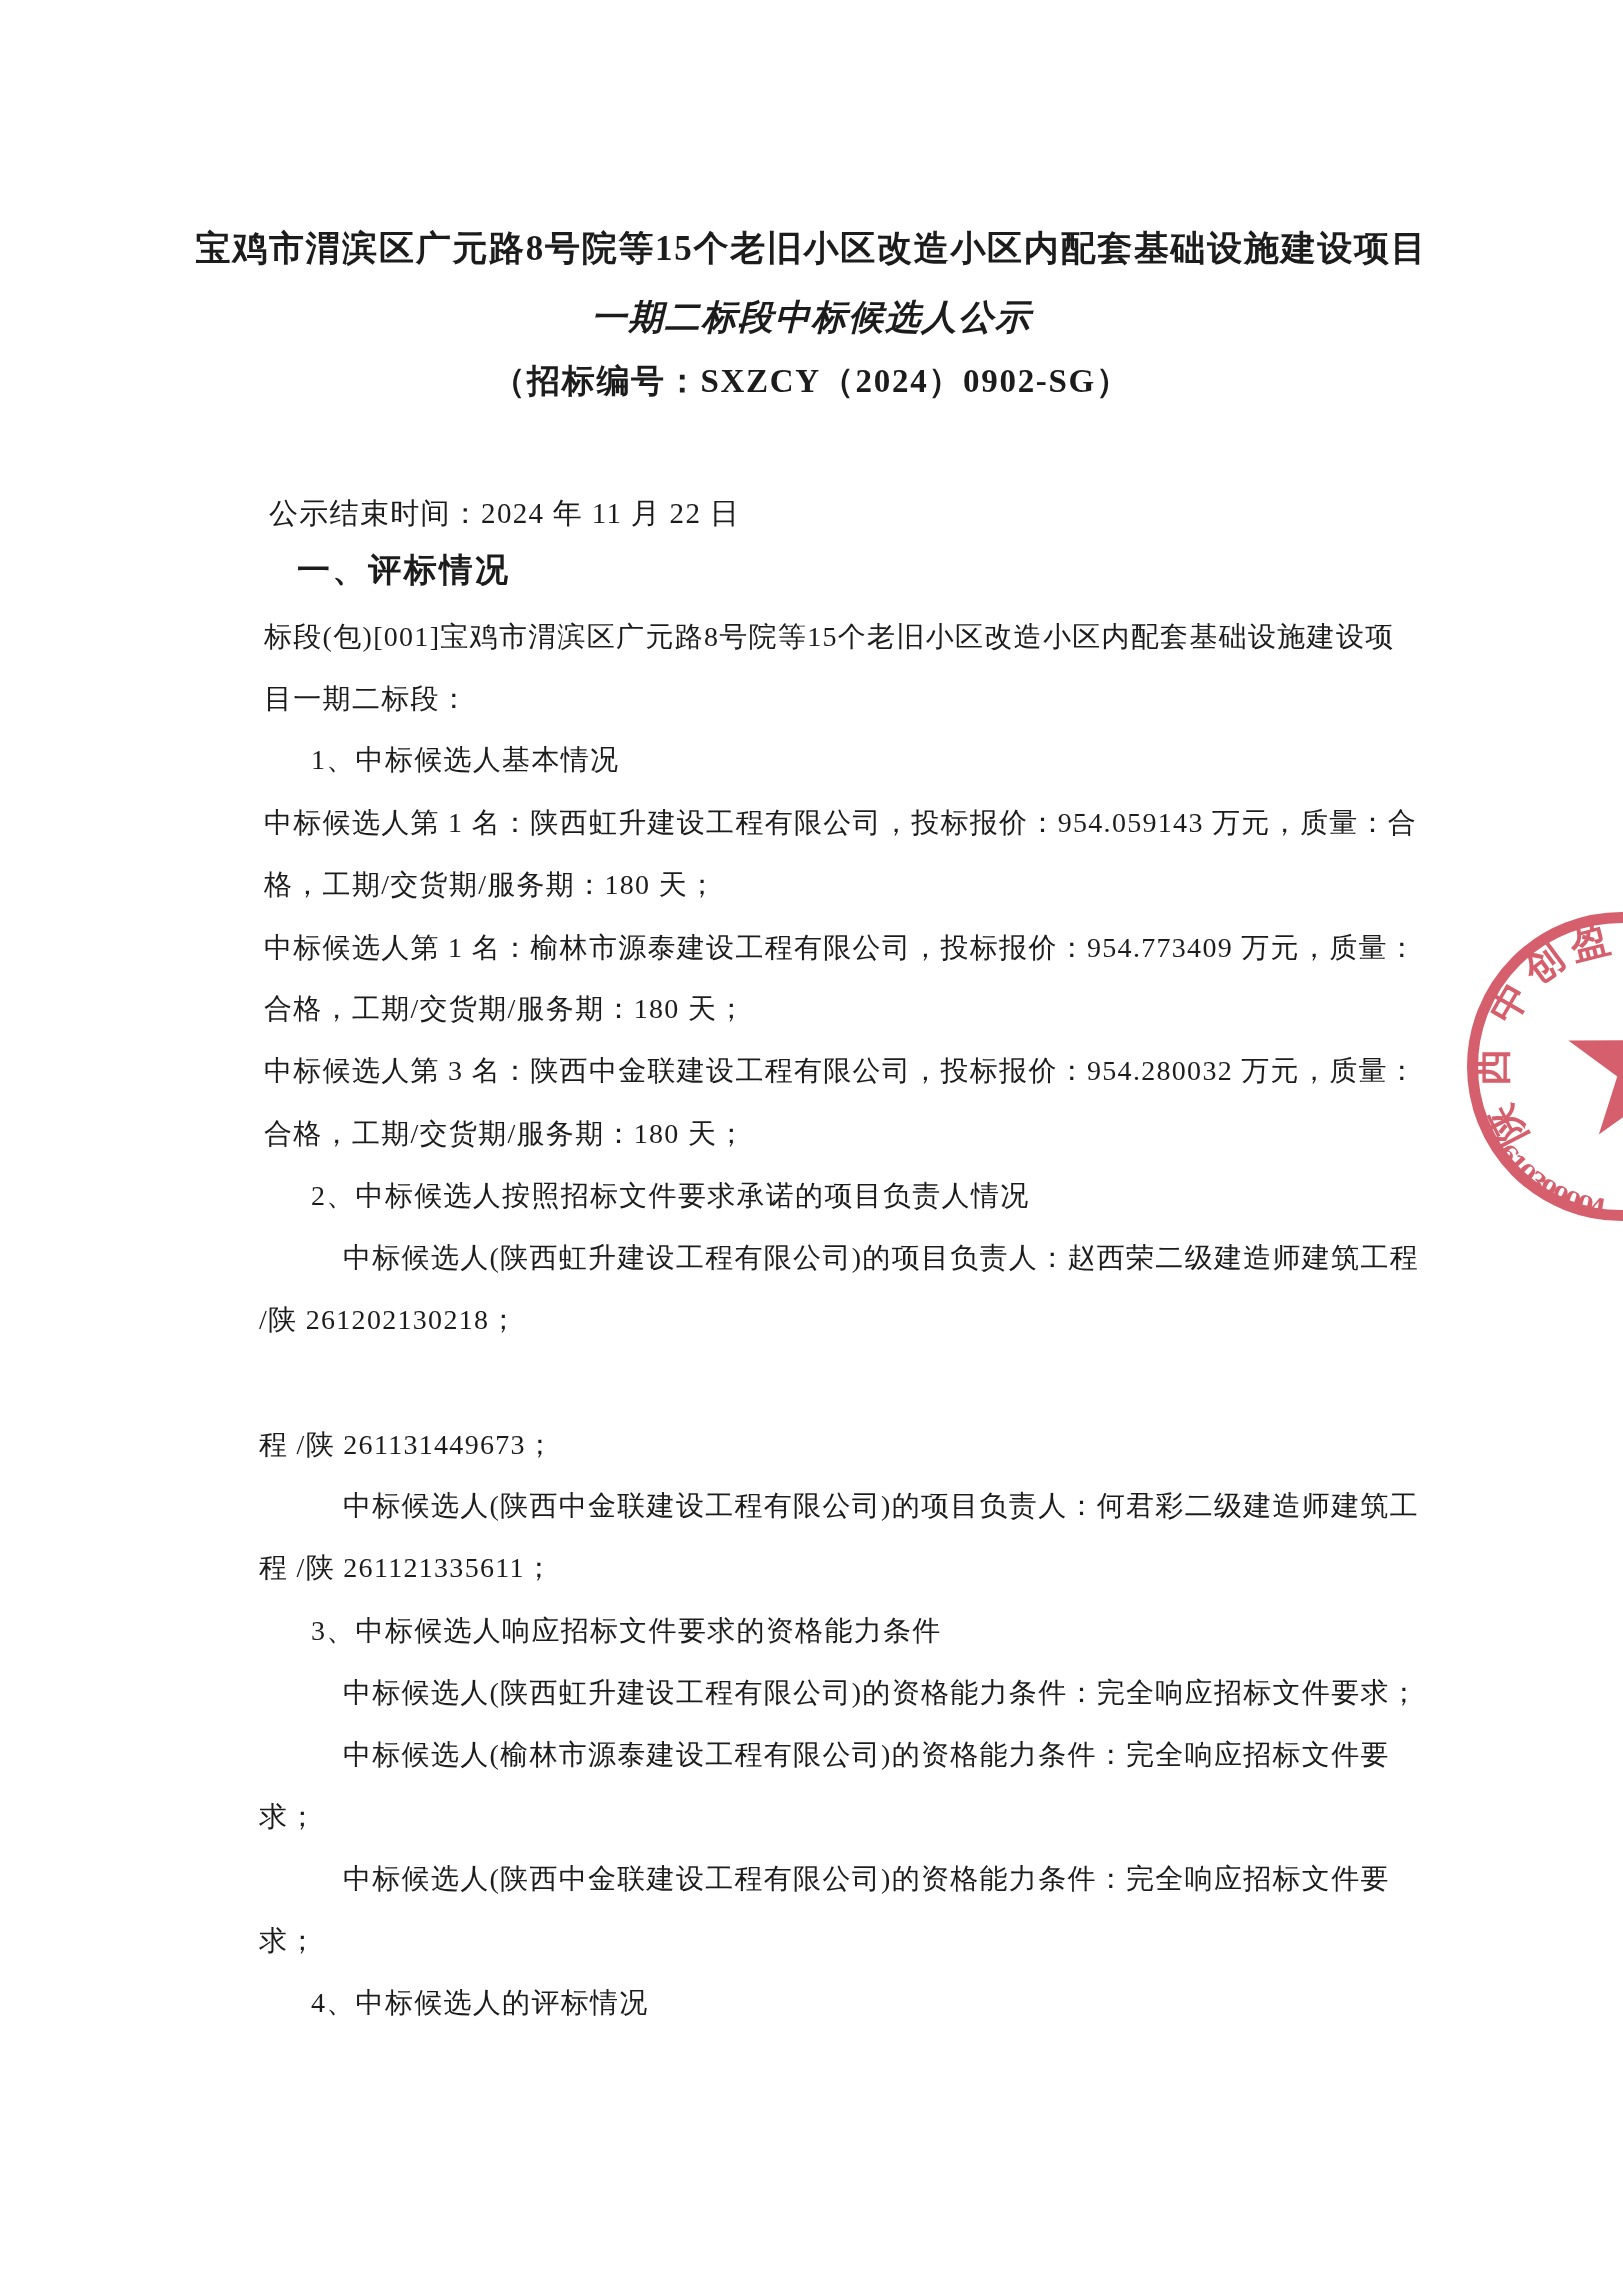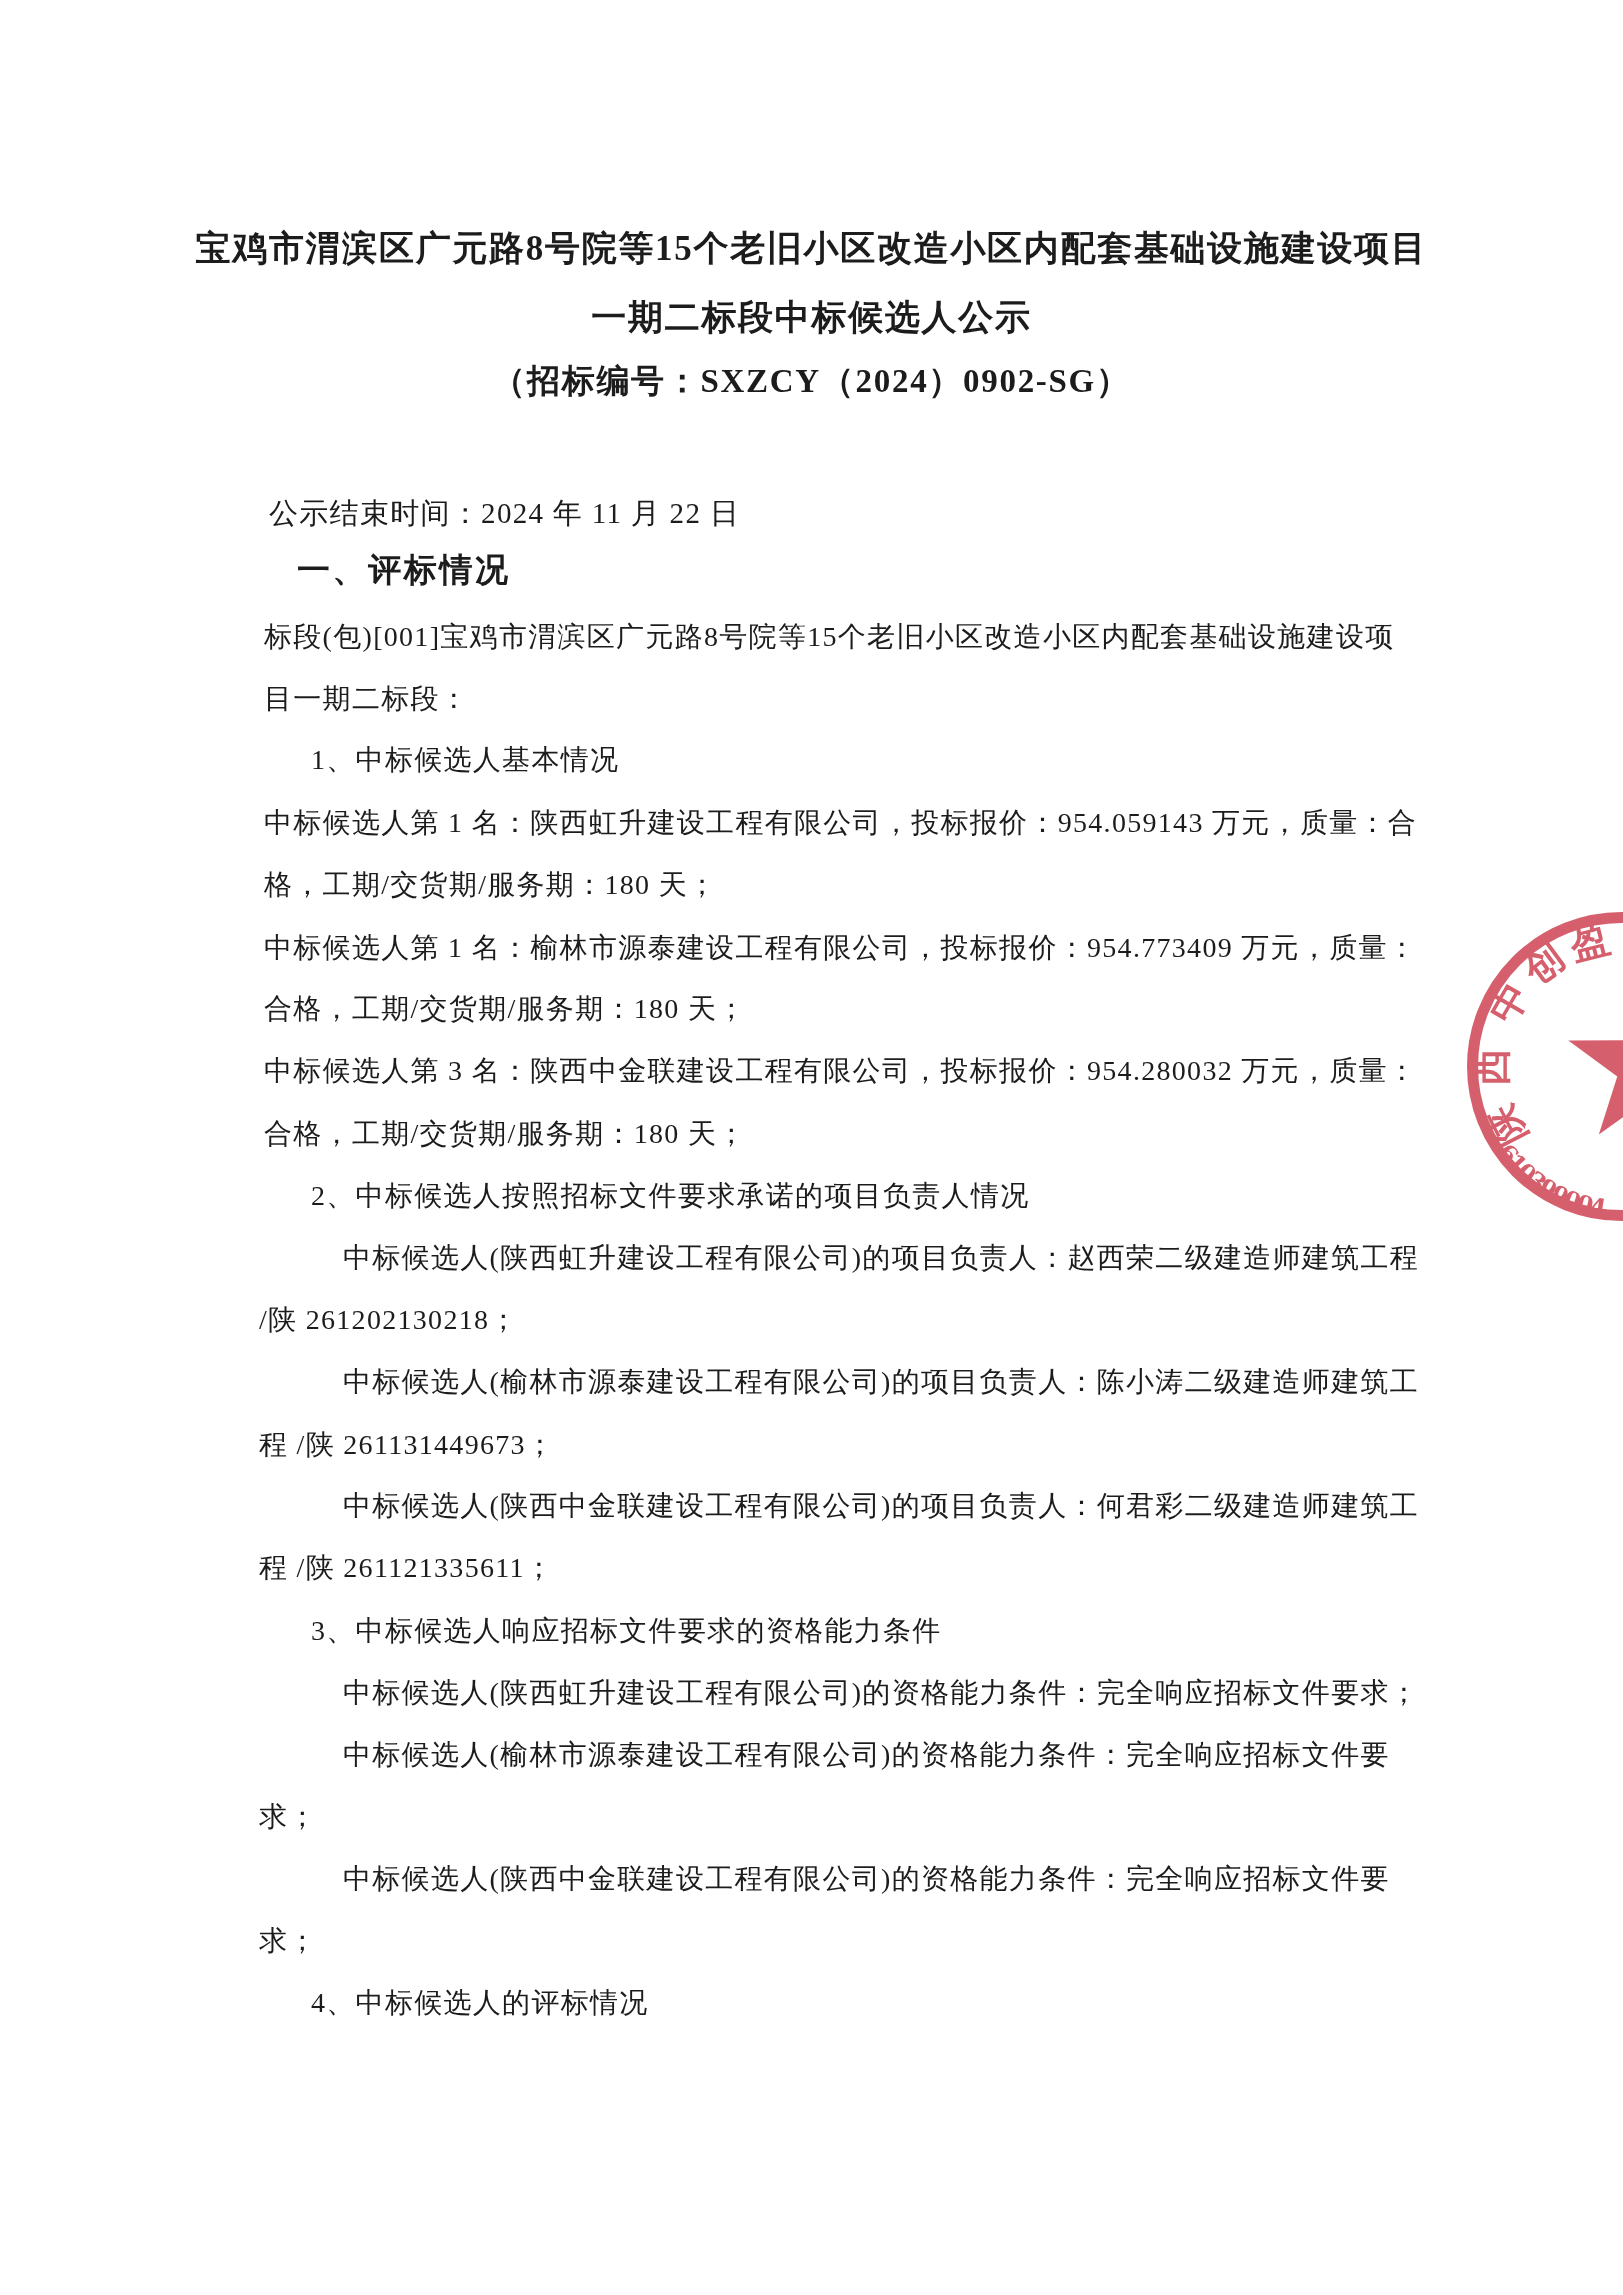--- a/index.html
+++ b/index.html
@@ -11,21 +11,21 @@
     overflow:hidden;
     font-family:"Liberation Serif","DejaVu Serif",serif;
     color:#1c1c1c;
   }
   .tline{
     position:absolute;left:0;width:100%;
     text-align:center;font-weight:bold;
     white-space:pre;letter-spacing:1.7px;
   }
   .tline1{top:225px;font-size:35px;}
-  .tline2{top:294px;font-size:35px;}
+  .tline2{top:294px;font-size:35px;font-style:italic;}
   .tline3{top:359px;font-size:33px;}
   .bline{
     position:absolute;
     font-size:28px;line-height:34px;
     white-space:pre;letter-spacing:1.3px;
   }
   .date-line{top:496px;left:269px;font-size:29px;}
   .sec-head{top:553px;left:269px;font-size:33px;font-weight:bold;letter-spacing:2.6px;margin-left:28px;}
   .ml-a{left:259px;text-align:center;}
   .ml-b{left:264px;}
@@ -76,21 +76,20 @@
   <div class="bline ml-c" style="top:743px">1、中标候选人基本情况</div>
   <div class="bline ml-b" style="top:806px">中标候选人第 1 名：陕西虹升建设工程有限公司，投标报价：954.059143 万元，质量：合</div>
   <div class="bline ml-b" style="top:868px">格，工期/交货期/服务期：180 天；</div>
   <div class="bline ml-b" style="top:931px">中标候选人第 1 名：榆林市源泰建设工程有限公司，投标报价：954.773409 万元，质量：</div>
   <div class="bline ml-b" style="top:992px">合格，工期/交货期/服务期：180 天；</div>
   <div class="bline ml-b" style="top:1054px">中标候选人第 3 名：陕西中金联建设工程有限公司，投标报价：954.280032 万元，质量：</div>
   <div class="bline ml-b" style="top:1117px">合格，工期/交货期/服务期：180 天；</div>
   <div class="bline ml-c" style="top:1179px">2、中标候选人按照招标文件要求承诺的项目负责人情况</div>
   <div class="bline ml-d" style="top:1241px">中标候选人(陕西虹升建设工程有限公司)的项目负责人：赵西荣二级建造师建筑工程</div>
   <div class="bline ml-a" style="top:1303px">/陕 261202130218；</div>
-  <div class="bline ml-d" style="top:1365px">中标候选人(榆林市源泰建设工程有限公司)的项目负责人：陈小涛二级建造师建筑工</div>
   <div class="bline ml-a" style="top:1428px">程 /陕 261131449673；</div>
   <div class="bline ml-d" style="top:1489px">中标候选人(陕西中金联建设工程有限公司)的项目负责人：何君彩二级建造师建筑工</div>
   <div class="bline ml-a" style="top:1551px">程 /陕 261121335611；</div>
   <div class="bline ml-c" style="top:1614px">3、中标候选人响应招标文件要求的资格能力条件</div>
   <div class="bline ml-d" style="top:1738px">中标候选人(榆林市源泰建设工程有限公司)的资格能力条件：完全响应招标文件要</div>
   <div class="bline ml-d" style="top:1676px">中标候选人(陕西虹升建设工程有限公司)的资格能力条件：完全响应招标文件要求；</div>
   <div class="bline ml-a" style="top:1800px">求；</div>
   <div class="bline ml-d" style="top:1862px">中标候选人(陕西中金联建设工程有限公司)的资格能力条件：完全响应招标文件要</div>
   <div class="bline ml-a" style="top:1924px">求；</div>
   <div class="bline ml-c" style="top:1986px">4、中标候选人的评标情况</div>

